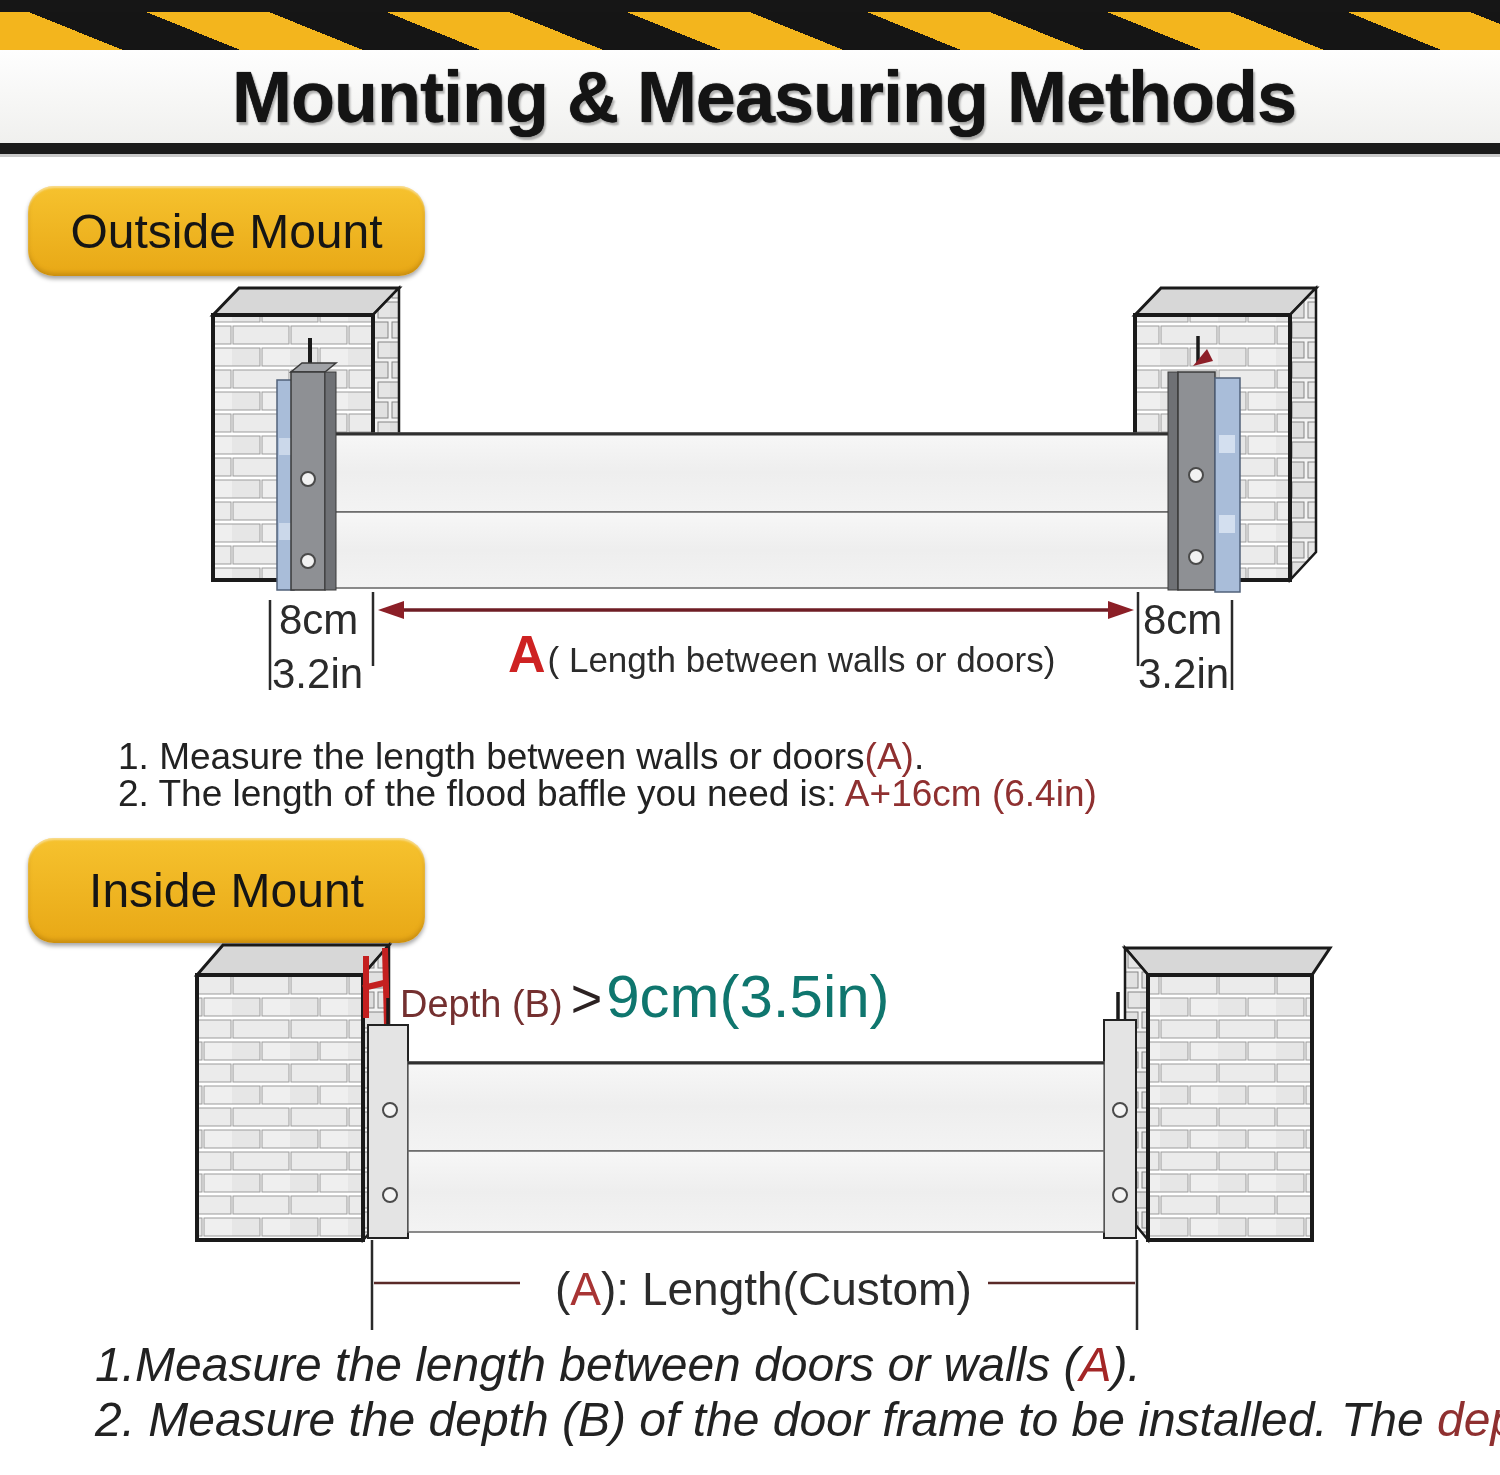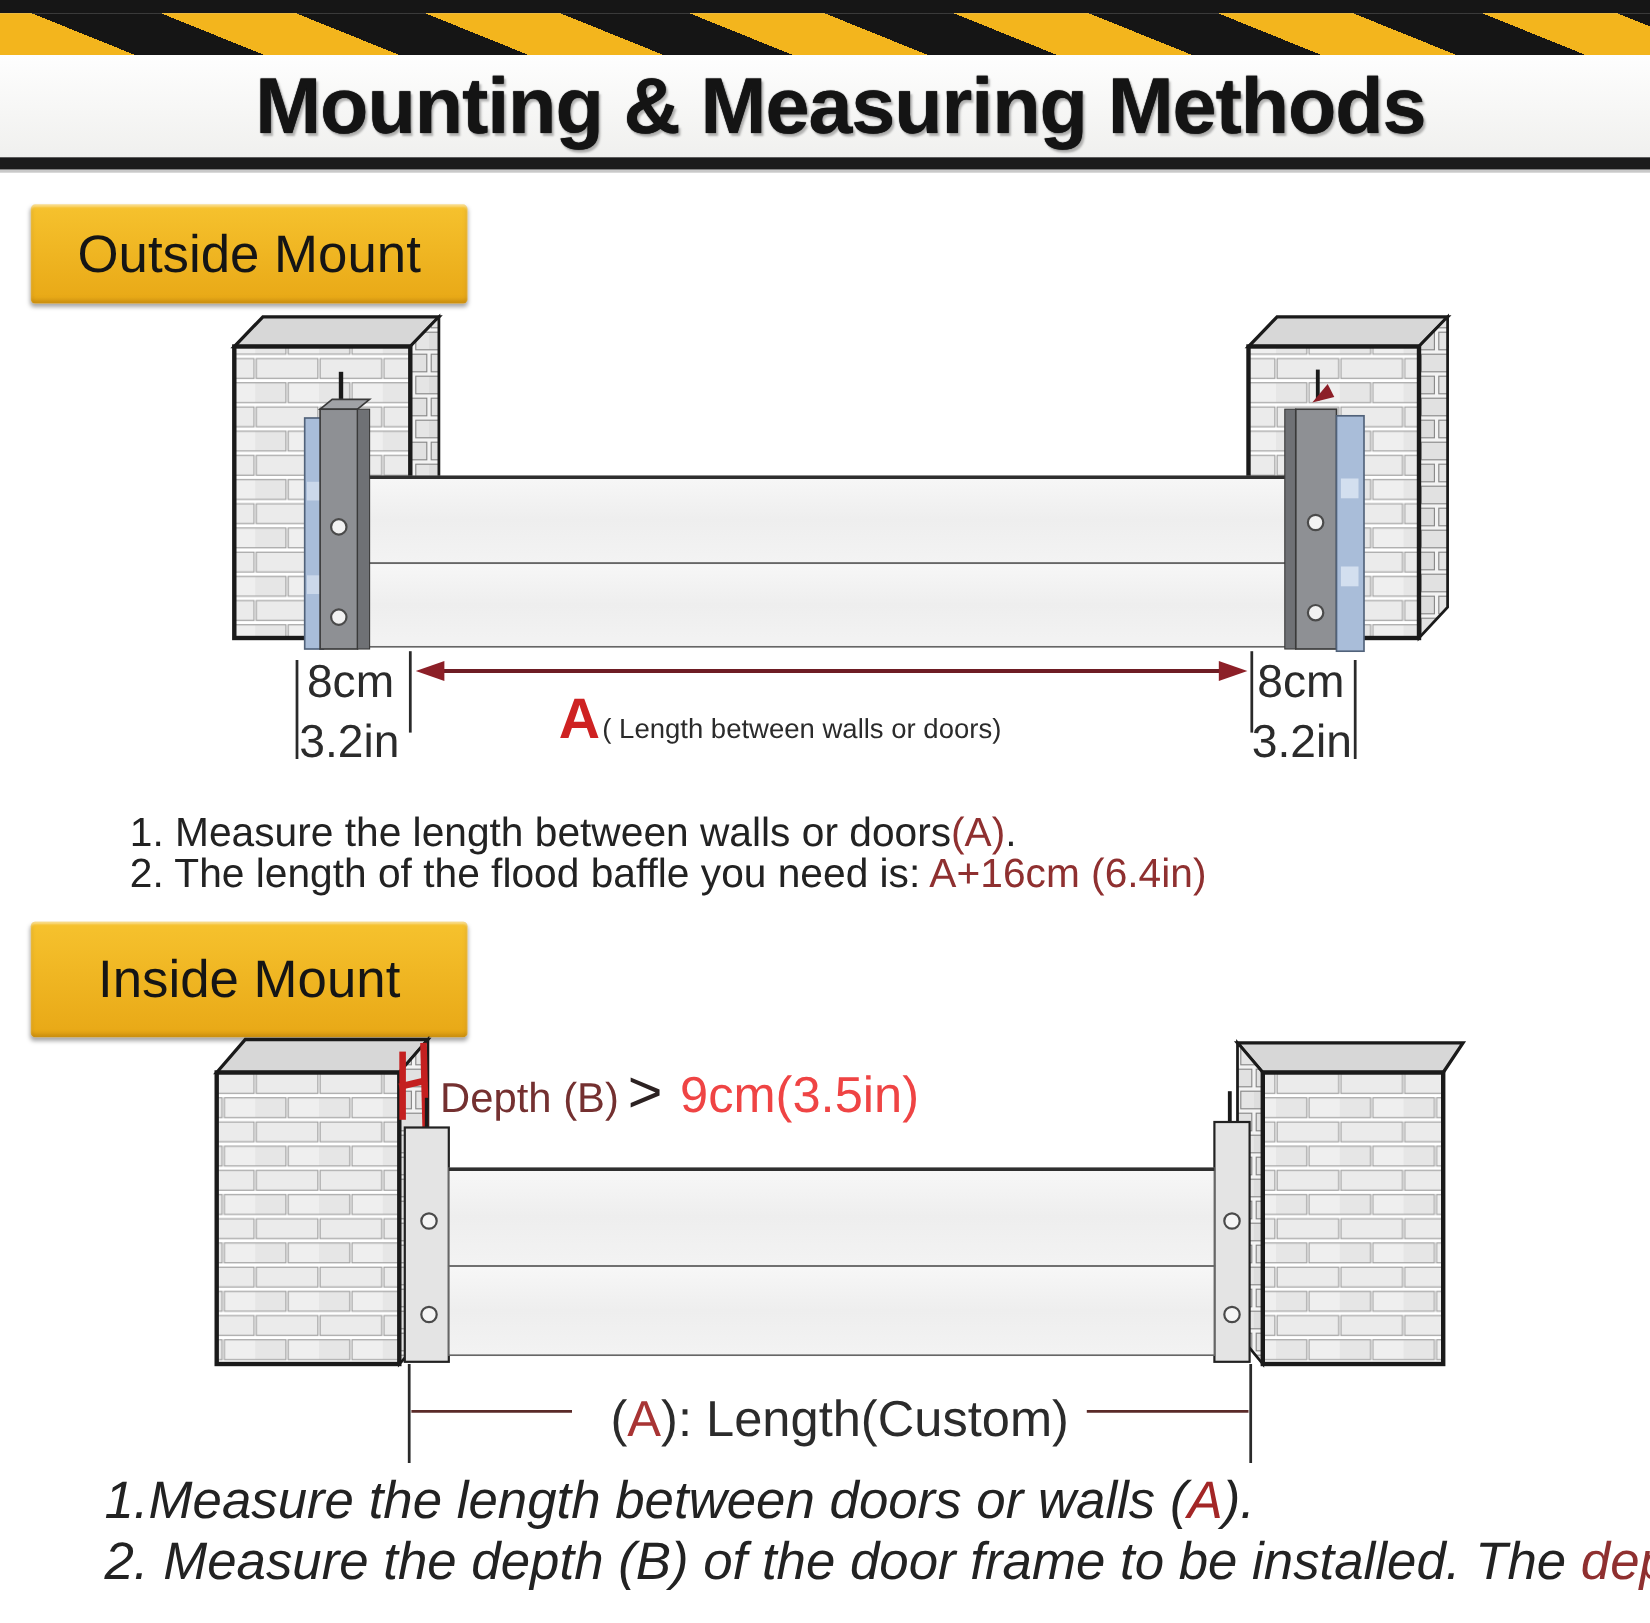--- a/index.html
+++ b/index.html
@@ -10,42 +10,42 @@
   .stripes{position:absolute;left:0;top:12px;width:1500px;height:38px;
            background:repeating-linear-gradient(22deg,#f3b51d 0 46px,#151515 46px 90px);}
   .titleband{position:absolute;left:0;top:50px;width:1500px;height:93px;
              background:linear-gradient(#fefefe,#f0f0ee);display:flex;align-items:center;justify-content:center;}
   .title{font-size:72px;font-weight:800;letter-spacing:-1px;color:#141414;
          text-shadow:2px 3px 2px rgba(0,0,0,0.28), 0 0 1px #000;margin-left:28px;}
   .divider{position:absolute;left:0;top:143px;width:1500px;height:11px;background:#1b1b1b;box-shadow:0 3px 0 #c9c9c9;}
 
   
   .chip{position:absolute;left:28px;width:397px;background:linear-gradient(#f6c22e,#e8a816);
-        border-radius:4px;display:flex;align-items:center;justify-content:center;
+        border-radius:26px;display:flex;align-items:center;justify-content:center;
         color:#151515;font-size:48px;
         box-shadow:0 3px 4px rgba(0,0,0,0.35), inset 0 2px 2px rgba(255,255,255,0.45), inset 0 -3px 4px rgba(140,90,0,0.35);}
   #chip-outside{top:186px;height:90px;}
   #chip-inside{top:838px;height:105px;}
 
   
   .svgwrap{position:absolute;left:0;width:1500px;}
   #svg-outside{top:280px;height:420px;}
   #svg-inside{top:930px;height:410px;}
 
   
   .t{position:absolute;white-space:nowrap;color:#262626;}
   .meas{font-size:42px;color:#2b2b2b;}
   .spanlabel{display:flex;align-items:baseline;}
   .spanlabel .bigA{font-size:52px;font-weight:700;color:#ce2222;margin-right:2px;}
-  .spanlabel .rest{font-size:25px;color:#2b2b2b;}
+  .spanlabel .rest{font-size:35px;color:#2b2b2b;}
 
   .depth{display:flex;align-items:baseline;}
   .depth .dlab{font-size:38px;color:#743030;}
   .depth .dgt{font-size:54px;color:#2c2222;margin:0 4px 0 8px;}
-  .depth .dval{font-size:46px;color:#ef4444;margin-left:12px;}
+  .depth .dval{font-size:60px;color:#0f766e;}
 
   .alabel{display:flex;align-items:baseline;font-size:46px;color:#2b2b2b;}
   .alabel .redA{color:#a83434;}
 
   .step{position:absolute;white-space:nowrap;color:#222222;}
   .step .hl{color:#8f3030;}
   .step .redA{color:#a32626;}
   .steps-out{font-size:37px;}
   .steps-in{font-size:48px;font-style:italic;}
 </style>

